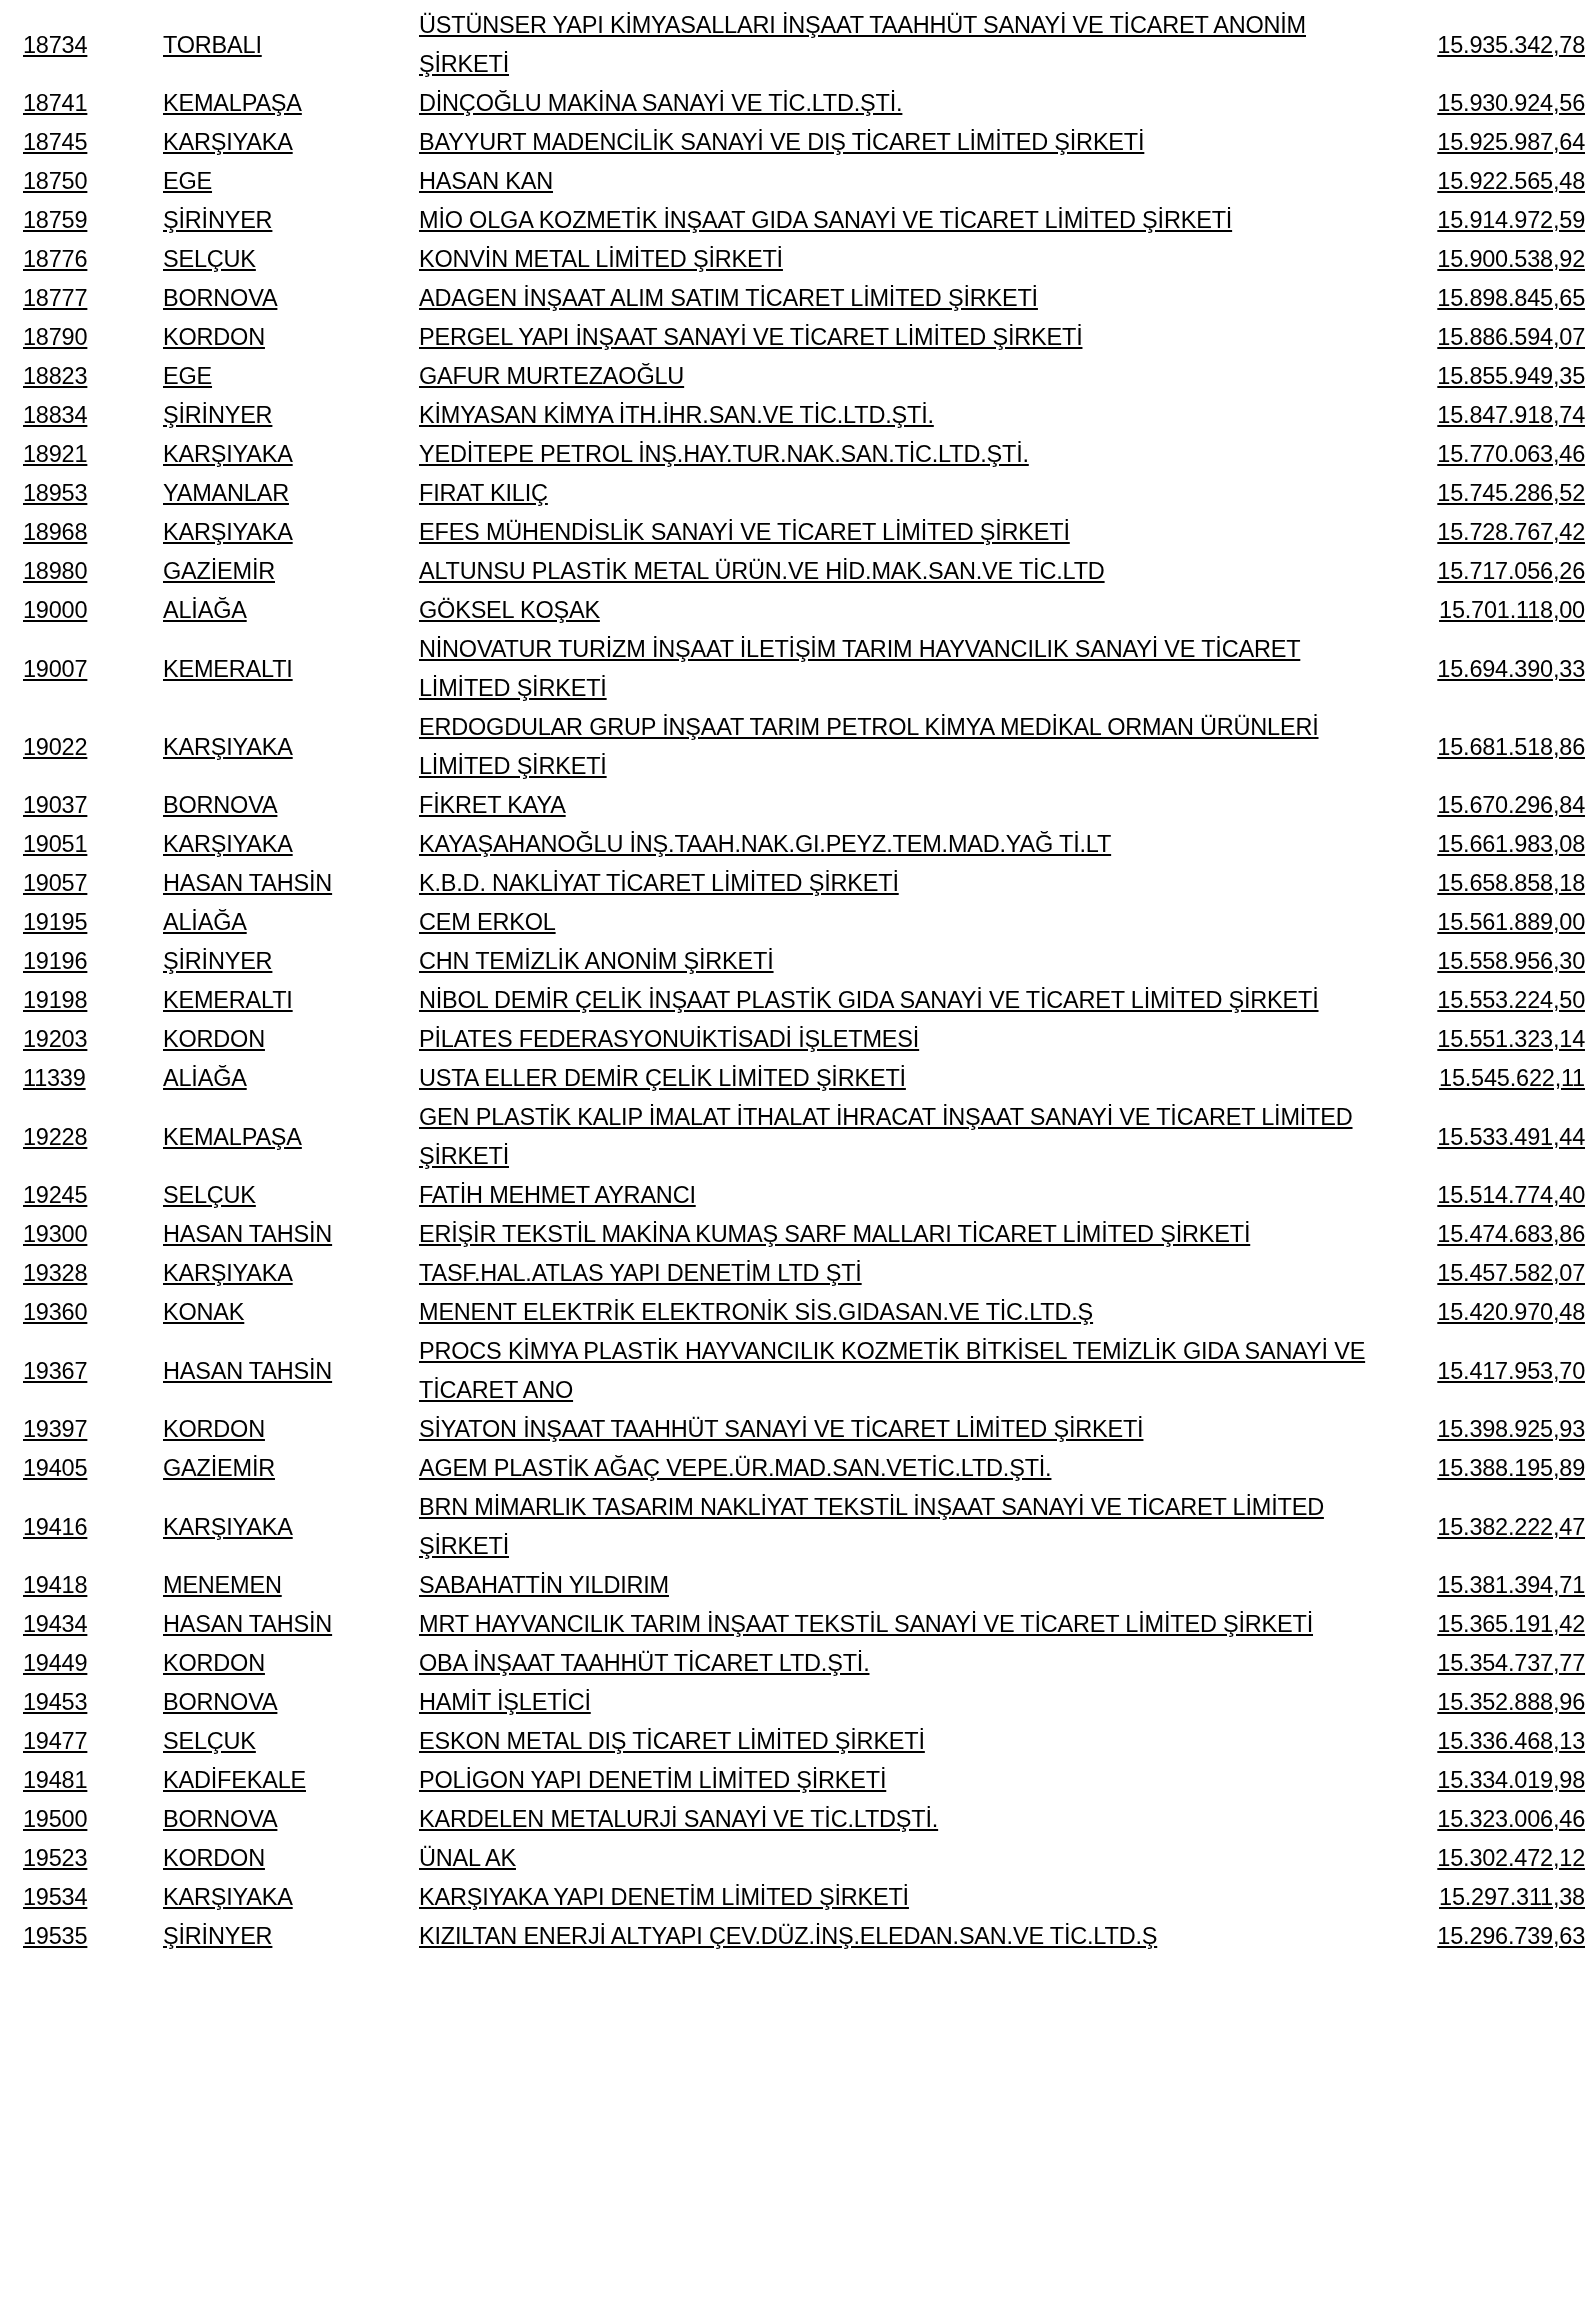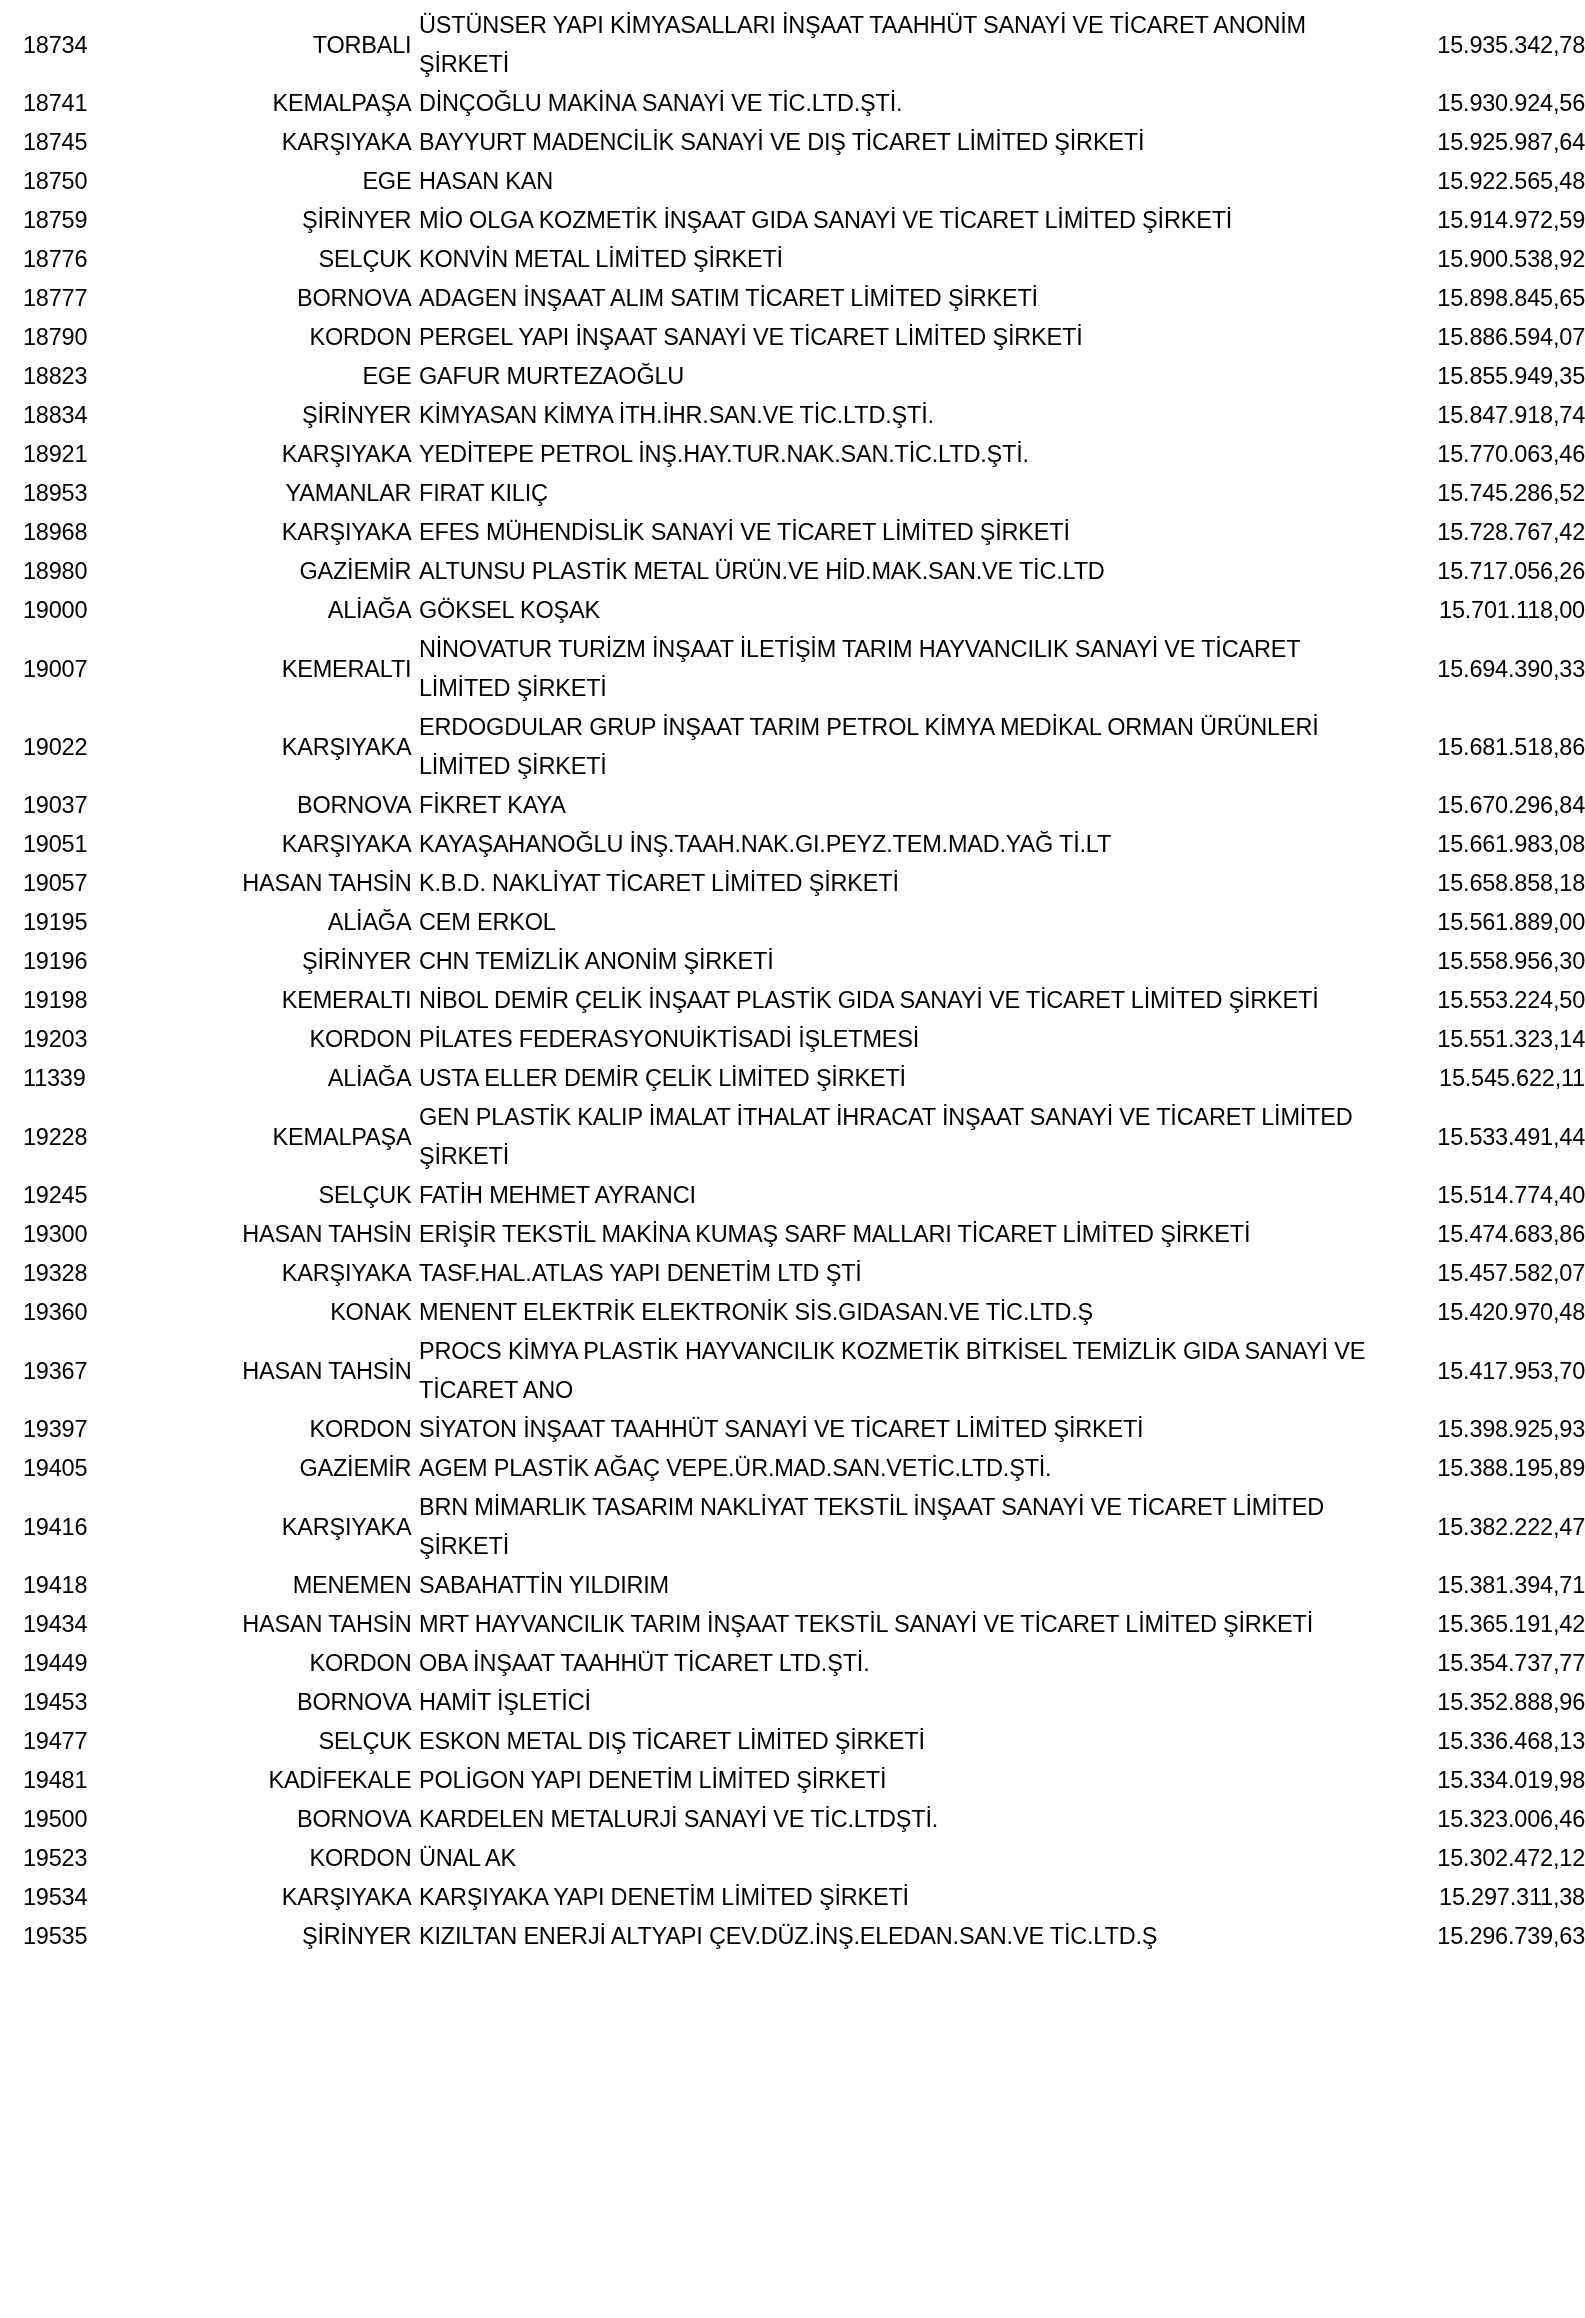--- a/index.html
+++ b/index.html
@@ -12,36 +12,37 @@
     min-height: 2319px;
     font-family: "Liberation Sans", sans-serif;
     color: #000000;
     padding-top: 6px;
     box-sizing: border-box;
   }
   table.tax-table {
     border-collapse: collapse;
     table-layout: fixed;
     width: 1585px;
+    text-decoration: underline;
   }
   col.c-rank    { width: 163px; }
   col.c-office  { width: 256px; }
   col.c-company { width: 947px; }
   col.c-amount  { width: 220px; }
   td {
     vertical-align: middle;
     font-size: 23.5px;
     line-height: 39px;
     padding: 0;
     letter-spacing: -0.2px;
     word-spacing: 0px;
     overflow: hidden;
   }
   td.rank    { padding-left: 23px; }
-  td.office  { padding-right: 7.6px; text-align: right; }
+  td.office  { padding-right: 7.6px; }
   td.company { }
   td.amount  { text-align: right; padding-right: 1px; }
 </style>
 </head>
 <body>
 
 <table class="tax-table">
   <colgroup>
     <col class="c-rank">
     <col class="c-office">

